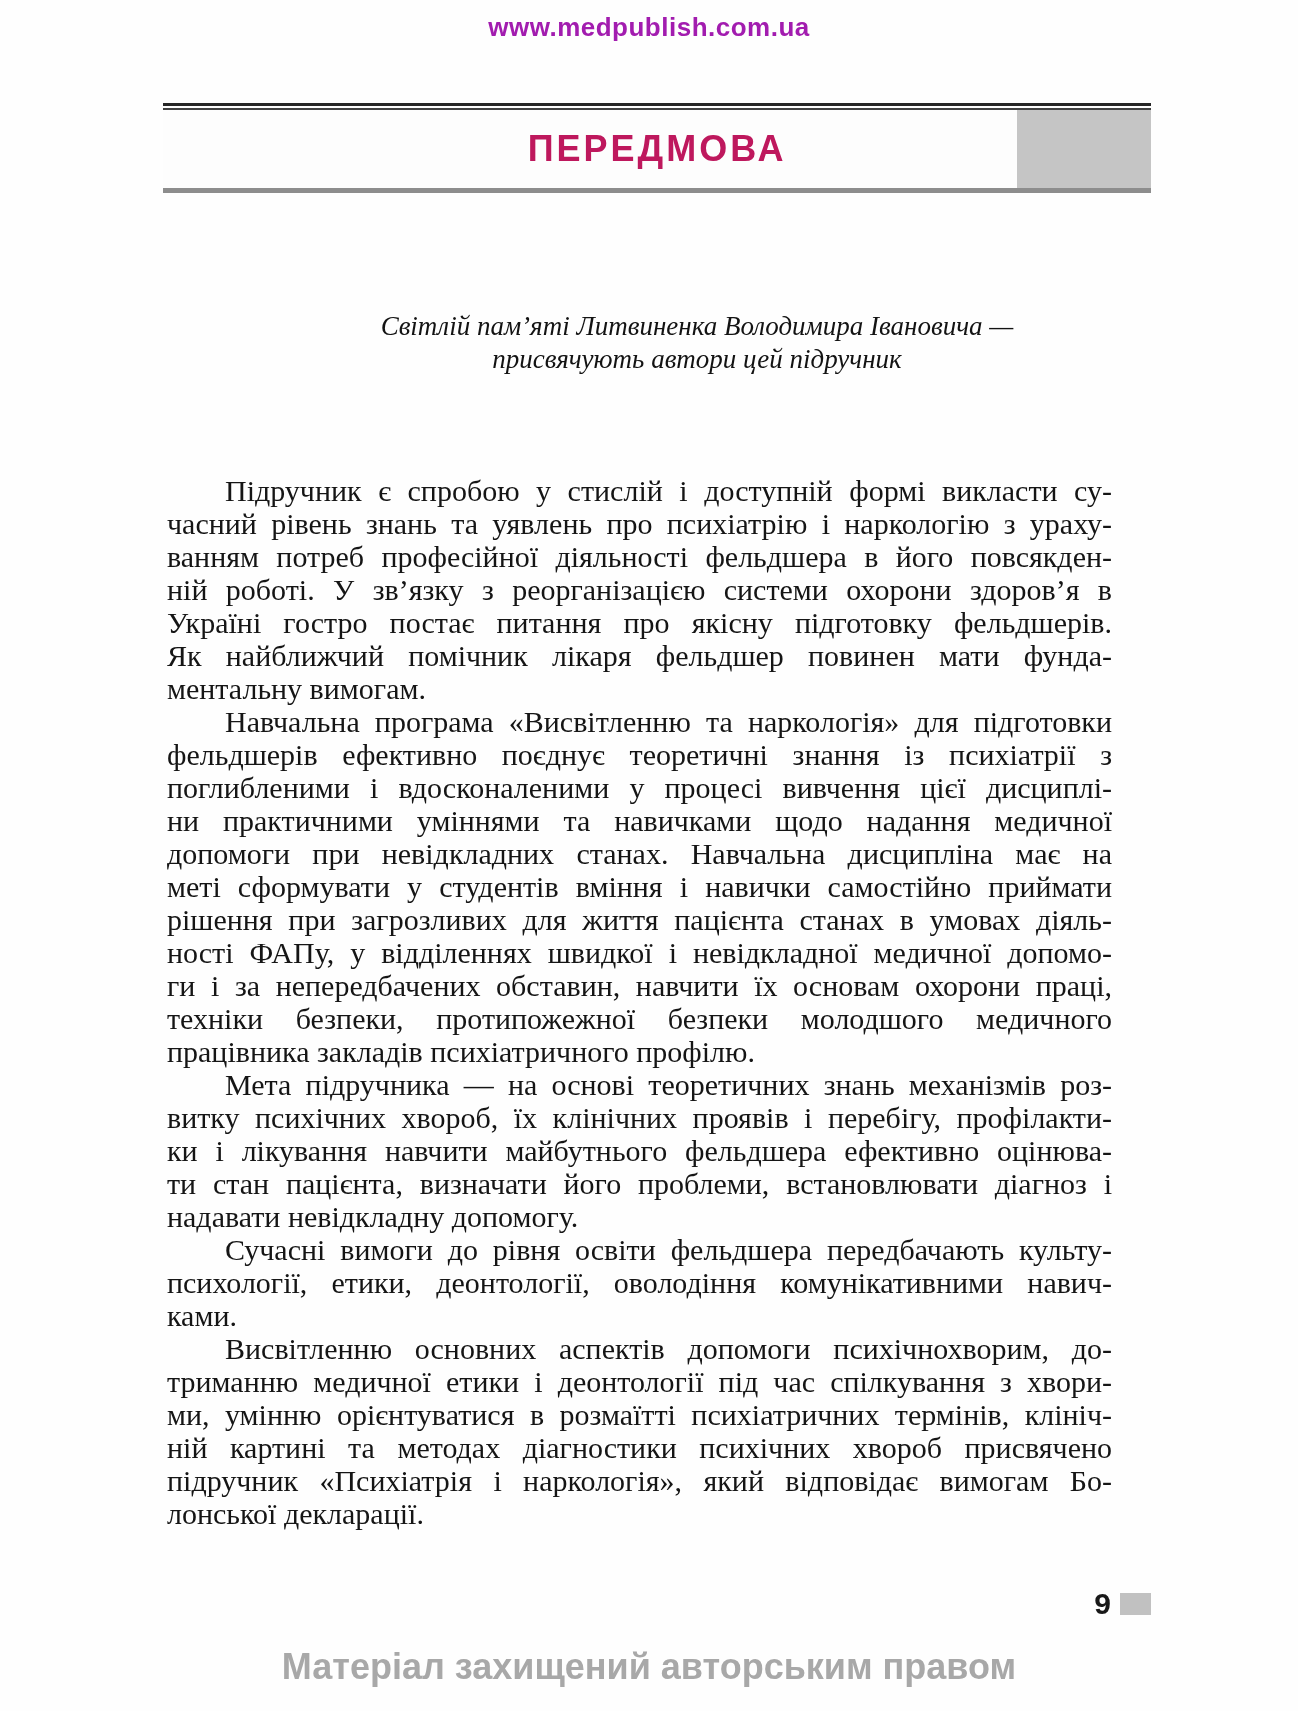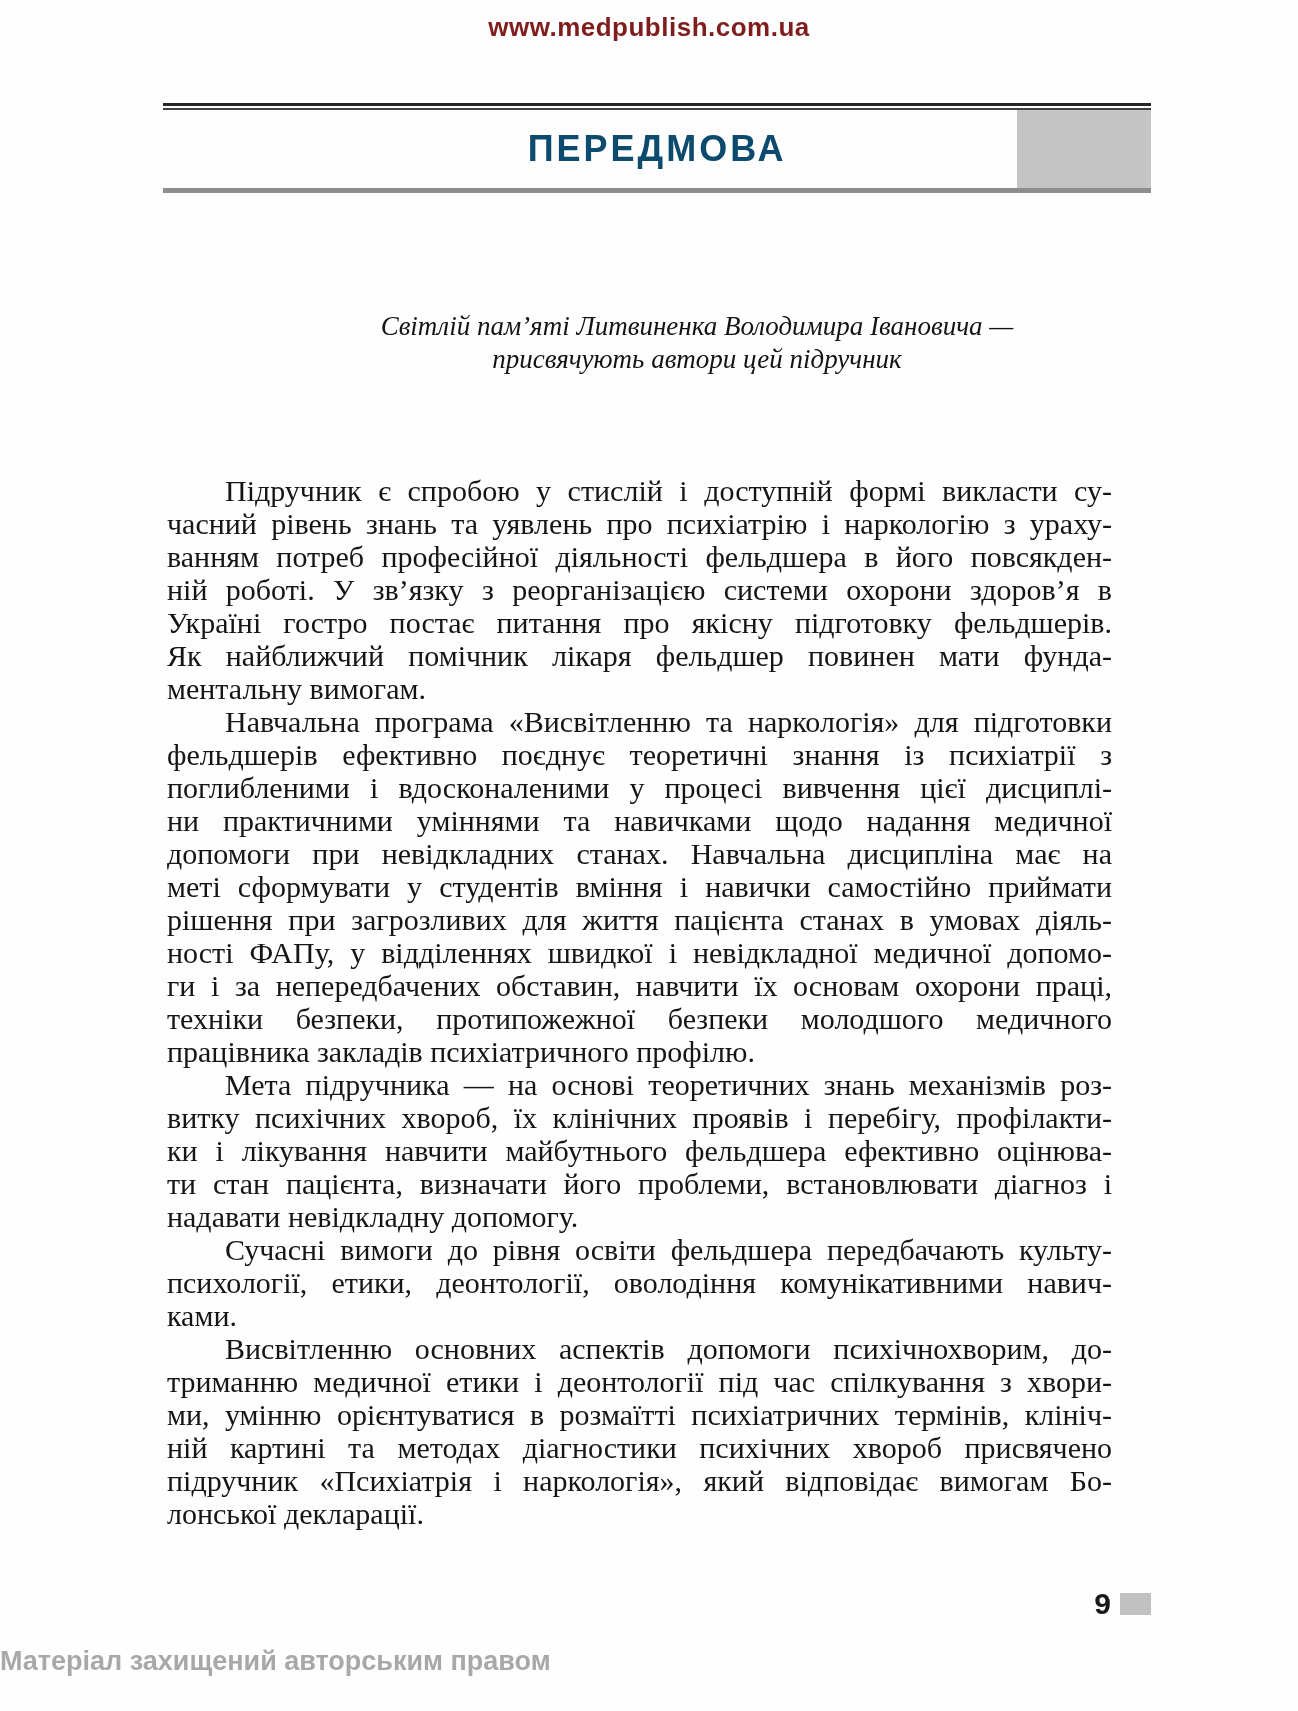--- a/index.html
+++ b/index.html
@@ -11,40 +11,40 @@
     overflow:hidden;
     font-family:"Liberation Serif",serif;
     color:#151515;
   }
   
   .url{
     position:absolute;top:12px;left:0;width:100%;
     text-align:center;
     font-family:"Liberation Sans",sans-serif;
     font-weight:bold;font-size:26px;
-    color:#7f1d1d;letter-spacing:0.5px;
+    color:#a21caf;letter-spacing:0.5px;
   }
   
   .chapter-header{position:absolute;left:163px;top:103px;width:988px;}
   .rule-double{
     height:2px;
     border-top:3px solid #262626;
     border-bottom:2px solid #414141;
     background:transparent;
   }
   .band{
     position:relative;height:78px;background:#fdfdfd;
     border-bottom:5px solid #8d8d8d;
   }
   .band-title{
     position:absolute;left:0;top:0;width:100%;height:78px;
     line-height:78px;text-align:center;
     font-family:"Liberation Sans",sans-serif;
     font-weight:bold;font-size:36px;letter-spacing:3px;
-    color:#0c4a6e;
+    color:#be185d;
   }
   .band-block{
     position:absolute;right:0;top:0;bottom:0;width:134px;
     background:#c5c5c5;
   }
   
   .dedication{
     position:absolute;top:310px;left:0;width:100%;
     font-style:italic;font-size:27px;line-height:32.5px;
     text-align:center;color:#131313;padding-left:48px;
@@ -69,23 +69,23 @@
   .pagenum{
     font-family:"Liberation Sans",sans-serif;
     font-weight:bold;font-size:30px;color:#181818;line-height:30px;
   }
   .pagenum-square{
     width:31px;height:22px;background:#c1c1c1;display:inline-block;
   }
   
   .copyright{
     position:absolute;top:1646px;left:0;width:100%;
-    text-align:left;
+    text-align:center;
     font-family:"Liberation Sans",sans-serif;
-    font-weight:bold;font-size:27px;color:#a8a8a8;
+    font-weight:bold;font-size:36px;color:#a8a8a8;
   }
 </style>
 </head>
 <body>
 
 <div class="page">
 
   <div class="url">www.medpublish.com.ua</div>
 
   <div class="chapter-header">

